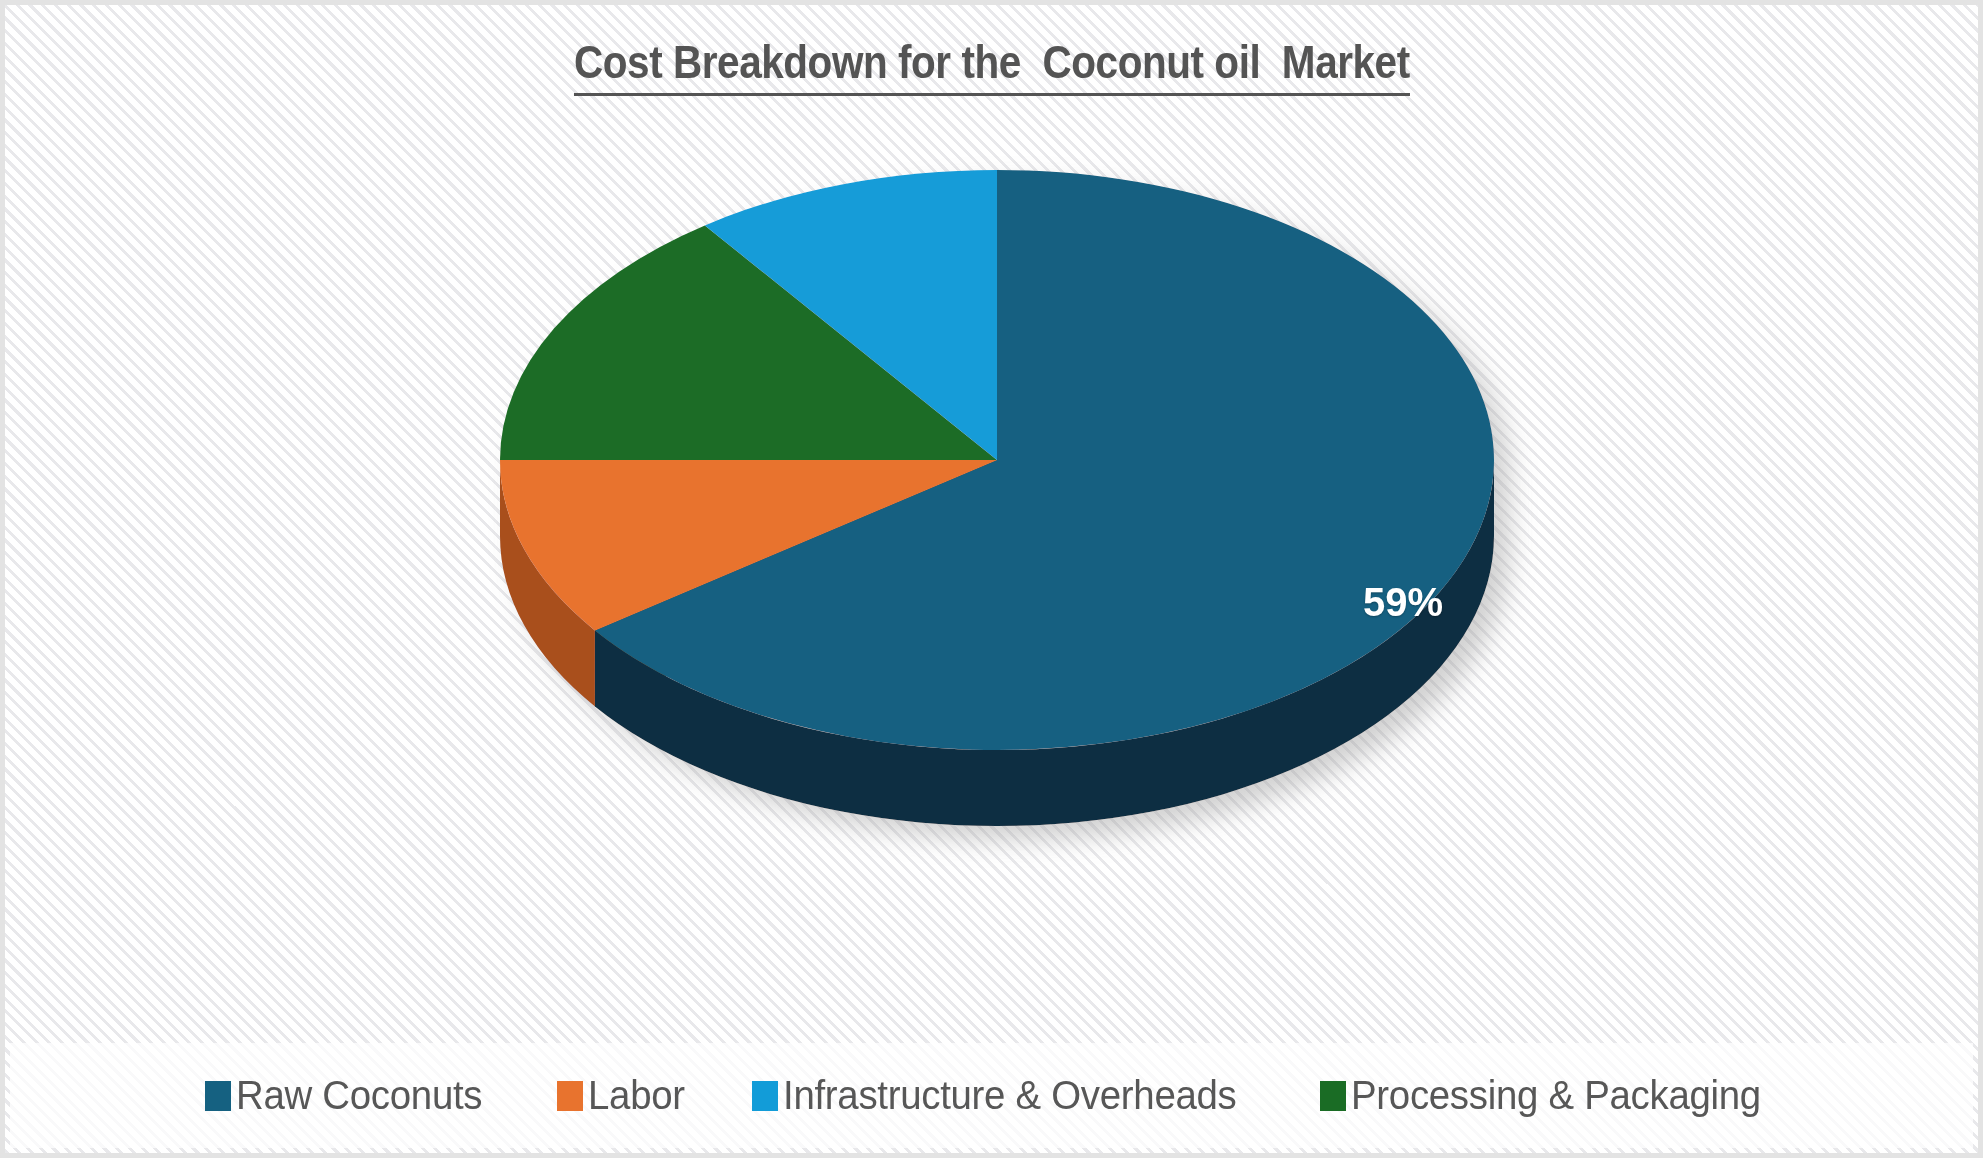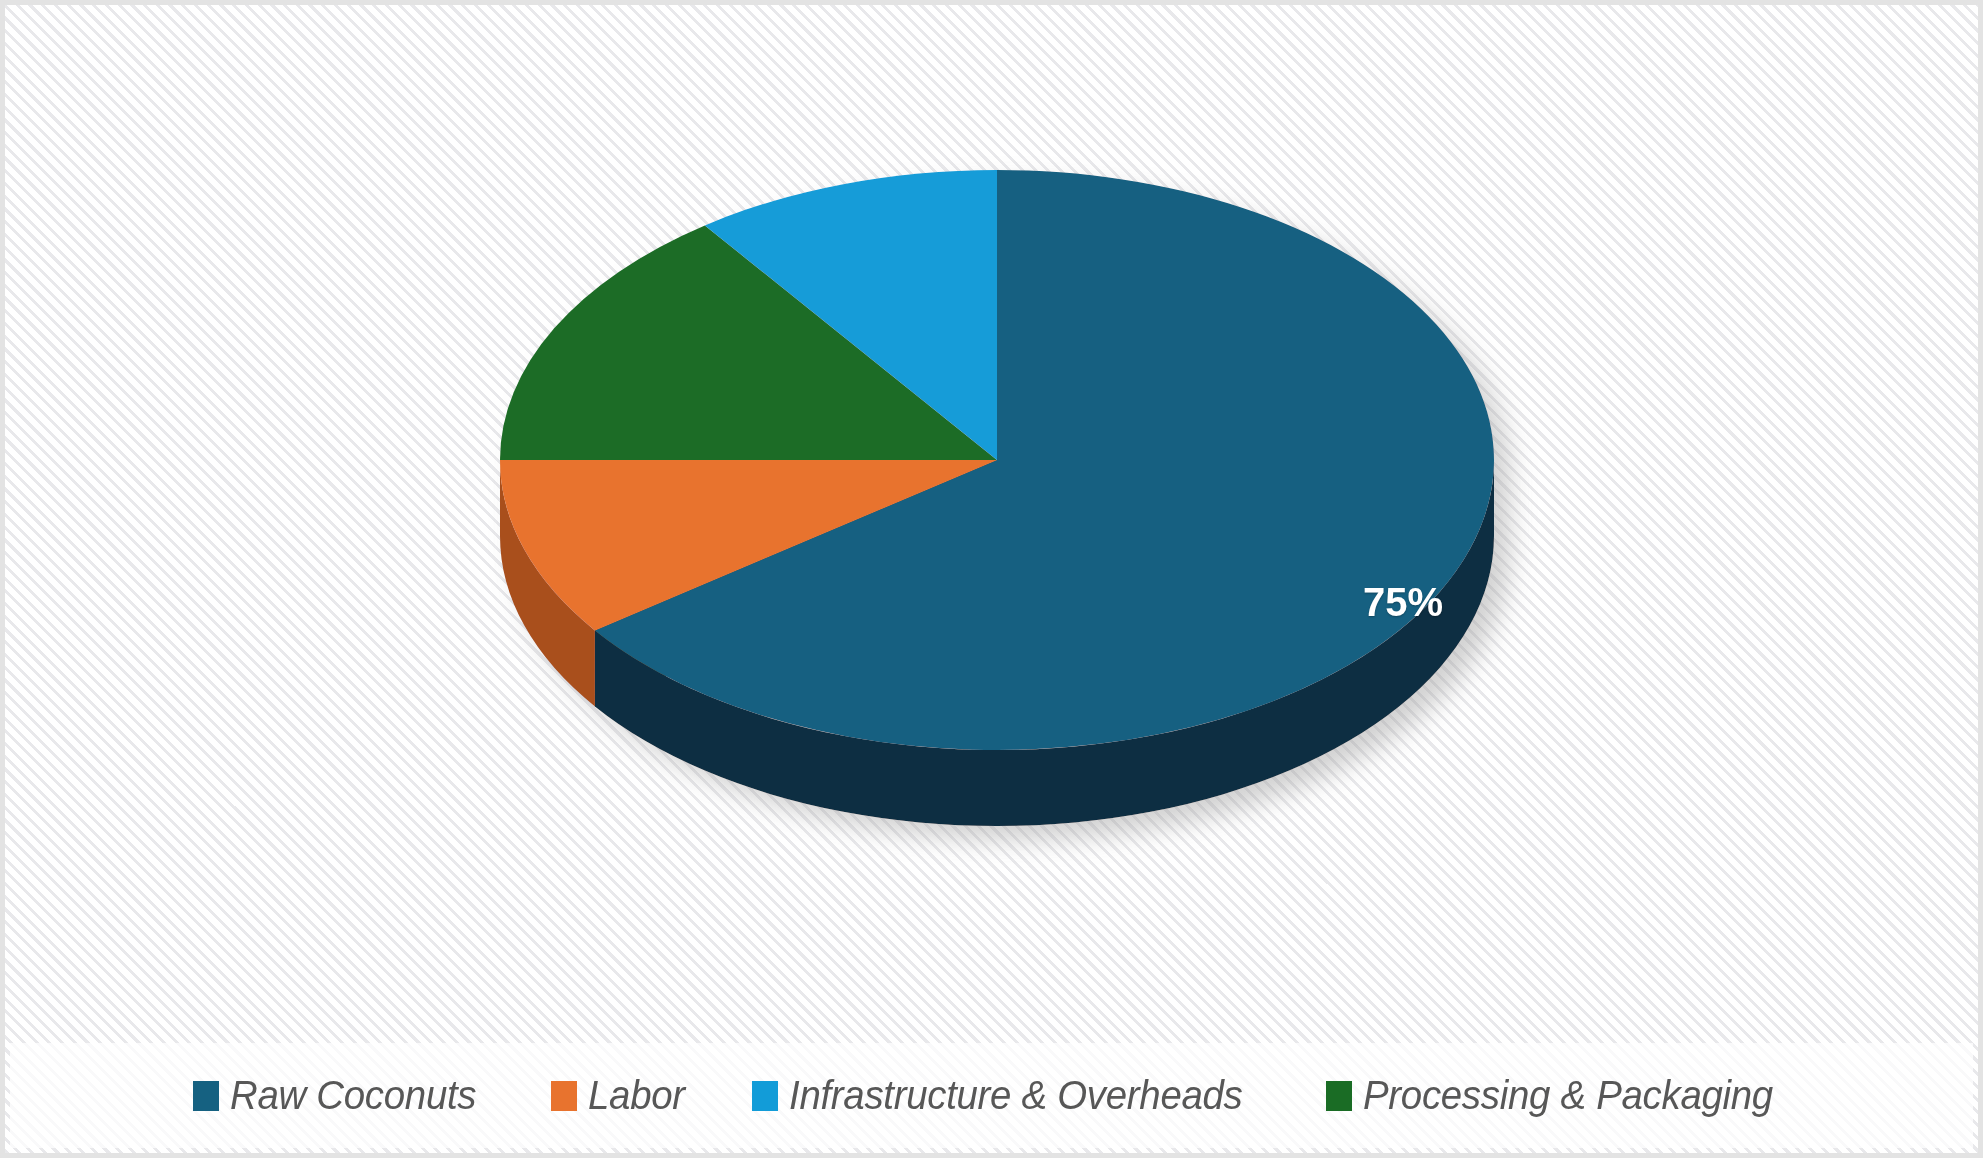--- a/index.html
+++ b/index.html
@@ -73,43 +73,45 @@
     height:105px;
     display:flex;
     align-items:center;
     justify-content:center;
     gap:64px;
     background:rgba(255,255,255,0.72);
   }
   .legend-item{
     display:flex;
     align-items:center;
-    gap:11px;
+    gap:5px;
     white-space:nowrap;
-    font-style:italic;
   }
   .legend-swatch{
     width:26px;height:30px;
     flex:0 0 auto;
     display:block;
   }
   .legend-label{
     font-family:"Liberation Sans", sans-serif;
     font-size:40px;
     color:#575757;
     letter-spacing:-0.3px;
     transform:scaleX(0.96);
     transform-origin:left center;
   }
 </style>
 </head>
 <body>
 
 <div id="slide">
 
+  <div id="title-wrap">
+    <div id="chart-title">Cost Breakdown for the  Coconut oil  Market</div>
+  </div>
 
   <div id="plot">
     <svg id="pie-svg" viewBox="0 0 1983 1050">
       <defs>
         <filter id="pieShadow" x="-20%" y="-20%" width="150%" height="150%">
           <feDropShadow dx="16" dy="14" stdDeviation="13" flood-color="#9a9a9a" flood-opacity="0.45"></feDropShadow>
         </filter>
       </defs>
       <g id="pie-group" filter="url(#pieShadow)">
         <g id="pie-sides">
@@ -119,21 +121,21 @@
             <path d="M 589.9185537956512 625.4577231648173 A 497 290 0 0 1 495 455.00000000000006 L 495 531 A 497 290 0 0 0 589.9185537956512 701.4577231648173 Z" fill="#a94f1c"></path>
           </g>
         <g id="pie-top">
             <path d="M 992 455 L 992 165 A 497 290 0 1 1 589.9185537956512 625.4577231648173 Z" fill="#156181"></path>
             <path d="M 992 455 L 589.9185537956512 625.4577231648173 A 497 290 0 0 1 495 455.00000000000006 Z" fill="#e8732e"></path>
             <path d="M 992 455 L 495 455.00000000000006 A 497 290 0 0 1 699.8707296106408 220.38507163126528 Z" fill="#1a6c25"></path>
             <path d="M 992 455 L 699.8707296106408 220.38507163126528 A 497 290 0 0 1 991.9999999999999 165 Z" fill="#129cd8"></path>
           </g>
       </g>
     </svg>
-    <div id="pct-label">75%</div>
+    <div id="pct-label">59%</div>
   </div>
 
   <div id="legend">
     <div class="legend-item">
       <span class="legend-swatch" style="background: rgb(21, 97, 129);"></span>
       <span class="legend-label">Raw Coconuts</span>
     </div>
     <div class="legend-item">
       <span class="legend-swatch" style="background: rgb(232, 115, 46);"></span>
       <span class="legend-label">Labor</span>

